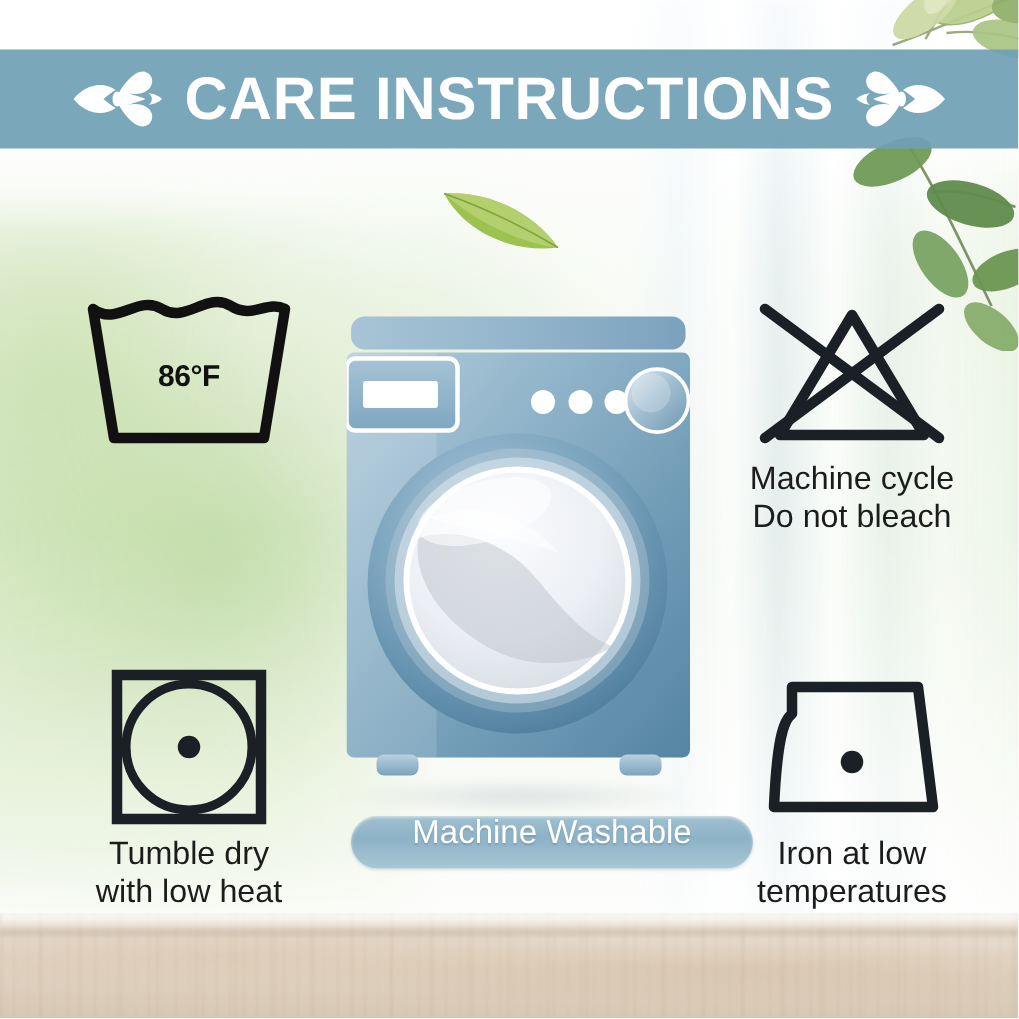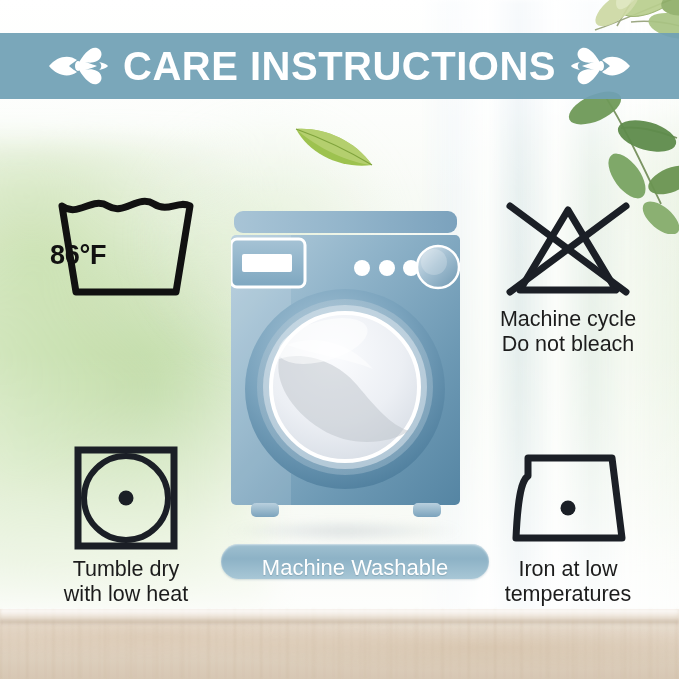--- a/index.html
+++ b/index.html
@@ -106,40 +106,40 @@
     margin-top:7px;color:#1c1c1c;font-size:21.5px;line-height:1.16;
     font-family:"Liberation Sans", sans-serif;white-space:pre-line;
   }
 
   #sym-wash{left:18px;top:196px;width:216px;}
   #sym-bleach{left:460px;top:196px;width:216px;}
   #sym-dry{left:18px;top:446px;width:216px;}
   #sym-iron{left:460px;top:446px;width:216px;}
 
   .tub-temp{
-    position:absolute;left:0;right:0;top:44px;text-align:left;
-    font-size:27px;font-weight:bold;color:#111;letter-spacing:-.3px;
+    position:absolute;left:0;right:0;top:44px;text-align:center;
+    font-size:20px;font-weight:bold;color:#111;letter-spacing:-.3px;
     font-family:"Liberation Sans", sans-serif;
   }
   .tub-wrap{position:relative;width:152px;height:104px;margin:0 auto;}
 
   
   .washer{position:absolute;left:231px;top:209px;width:229px;height:318px;}
   .washer svg{display:block;}
   .machine-shadow{position:absolute;left:225px;top:520px;width:240px;height:22px;
     background:radial-gradient(ellipse at 50% 50%, rgba(150,165,175,.30) 0%, rgba(150,165,175,0) 70%);
     filter:blur(4px);
   }
 
   
-  .badge{position:absolute;left:221px;top:544px;width:268px;height:35px;
+  .badge{position:absolute;left:234px;top:544px;width:268px;height:35px;
     border-radius:18px;
     background:linear-gradient(180deg,#9fc0d0 0%,#8db2c6 42%,#a8c7d6 100%);
     box-shadow:inset 0 1px 2px rgba(255,255,255,.55), 0 1px 2px rgba(120,150,165,.30);
-    display:flex;align-items:flex-end;justify-content:center;
+    display:flex;align-items:flex-start;justify-content:center;
   }
   .badge span{
     color:#ffffff;font-size:22px;line-height:1;
     text-shadow:0 1px 1px rgba(90,120,135,.35);
     font-family:"Liberation Sans", sans-serif;
   }
 </style>
 </head>
 <body>
 

